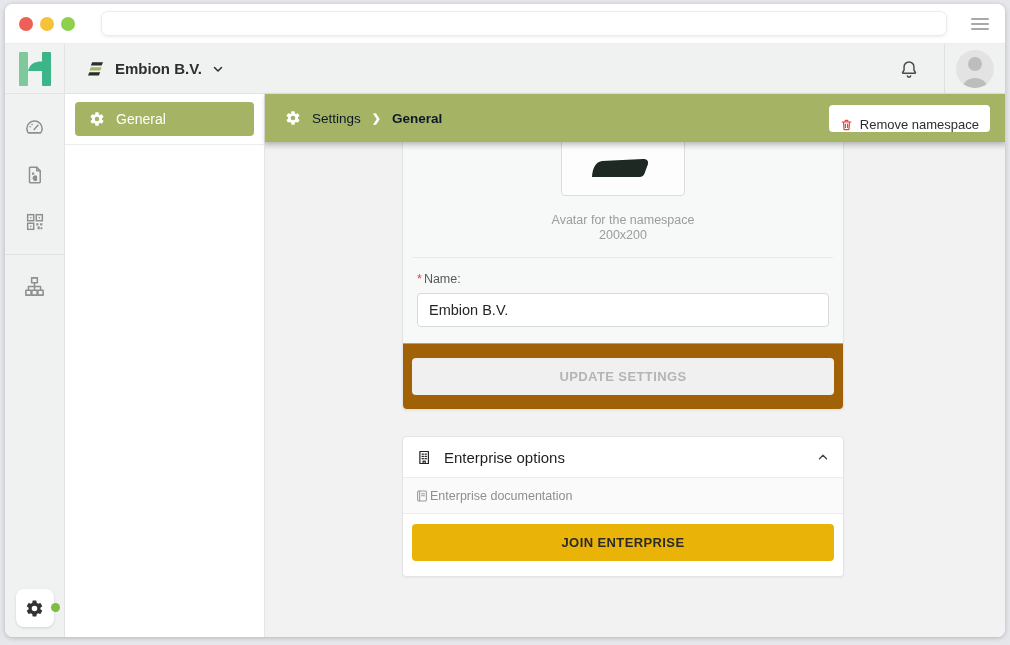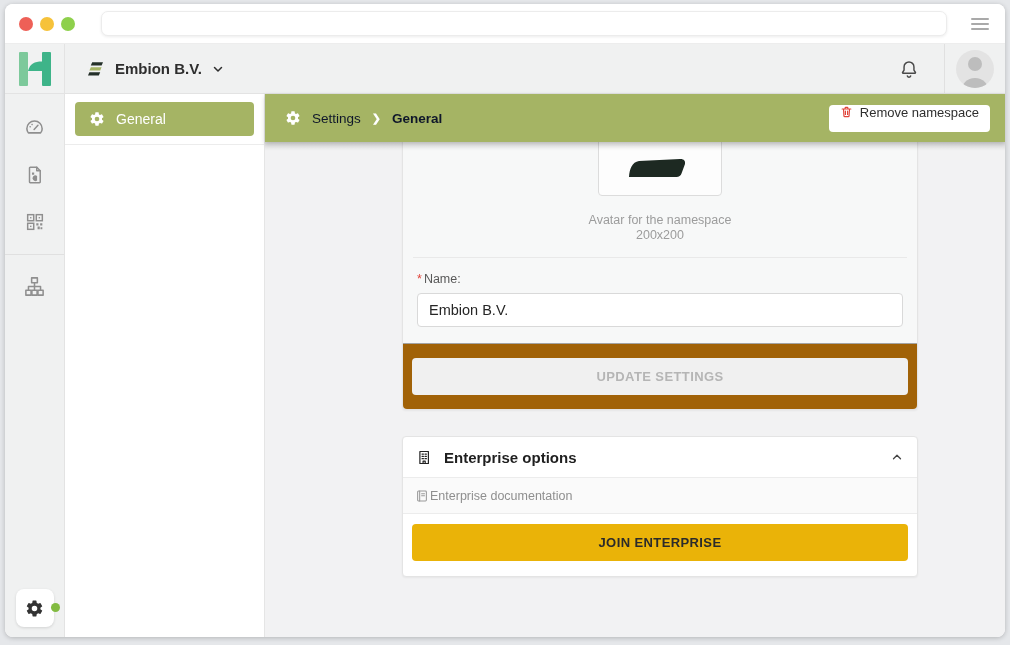--- a/index.html
+++ b/index.html
@@ -97,35 +97,35 @@
     flex:0 0 48px;background:var(--accent);color:#fff;
     display:flex;align-items:center;padding:0 15px 0 20px;
     position:relative;z-index:2;box-shadow:0 2px 5px rgba(0,0,0,.18);
   }
   .crumb{font-size:13.5px;color:#0f172a}
   .crumb.bold{font-weight:bold}
   .crumb-gear{margin-right:11px;color:#fff}
   .crumb-sep{margin:0 11px;font-size:11px;font-weight:bold}
   .remove-btn{
     margin-left:auto;height:27px;background:#fff;border:none;border-radius:4px;
-    display:flex;align-items:flex-start;gap:7px;padding:0 11px;
+    display:flex;align-items:flex-end;gap:7px;padding:0 11px;
     font-size:13px;color:#2e2e2e;cursor:pointer;font-family:inherit;
   }
 
   .content{
     flex:1;background:var(--content-bg);overflow:hidden;position:relative;
     padding-left:137px;
   }
   .content::before{
     content:"";position:absolute;top:0;left:0;right:0;height:9px;z-index:1;
     background:linear-gradient(rgba(0,0,0,.10),transparent);pointer-events:none;
   }
 
   .card{
-    width:516px;border:1px solid #e4e4e4;border-radius:4px;
+    width:442px;border:1px solid #e4e4e4;border-radius:4px;
     box-shadow:0 1px 2px rgba(0,0,0,.05);
   }
   .card-general{margin-top:-57px;background:#f7f8f8}
   .card-enterprise{margin-top:26px;background:#fff}
 
   .avatar-uploader{
     width:124px;height:110px;margin:0 auto;background:#fdfdfd;
     border:1px solid #dcdcdc;border-radius:4px;position:relative;cursor:pointer;
   }
   .avatar-shape{position:absolute;left:21px;top:71px}
@@ -144,21 +144,21 @@
   .btn{
     display:flex;width:100%;height:37px;align-items:center;justify-content:center;
     border:none;border-radius:4px;font-weight:bold;font-size:13px;letter-spacing:.4px;
     font-family:"Liberation Sans",sans-serif;cursor:pointer;
   }
   .btn-disabled{background:#f0f0f0;color:#b5b5b5;cursor:default}
   .btn-accent{background:var(--accent);color:#fff}
   .btn-gray{background:#eab308;color:#2b2b2b}
 
   .ent-header{height:40px;display:flex;align-items:center;gap:11px;padding:0 13px;cursor:pointer}
-  .ent-title{font-size:15px;font-weight:bold;color:#1f1f1f}
+  .ent-title{font-size:15px;font-weight:normal;color:#1f1f1f}
   .ent-chevron{margin-left:auto;color:#444}
   .ent-doc-row{
     border-top:1px solid #ececec;border-bottom:1px solid #ececec;background:#fafafa;
     height:37px;display:flex;align-items:center;gap:1px;padding:0 12px;
     color:#8f8f8f;font-size:12.5px;cursor:pointer;
   }
   .ent-body{padding:10px 9px 15px}
   .ent-body .btn-accent{margin-bottom:17px}
 </style>
 </head>

